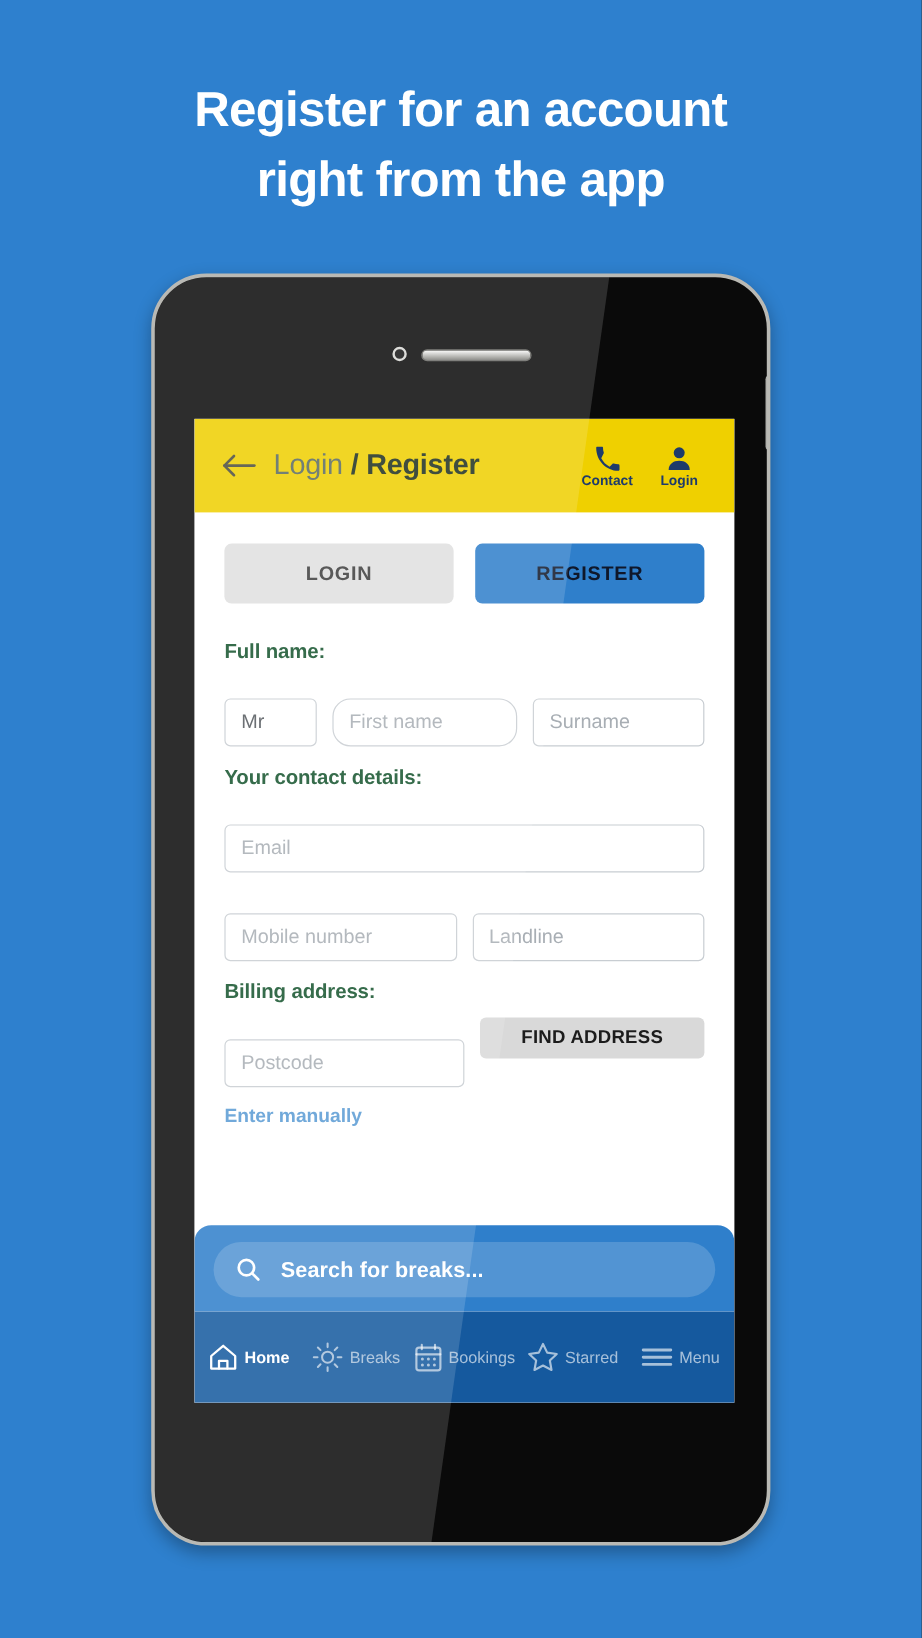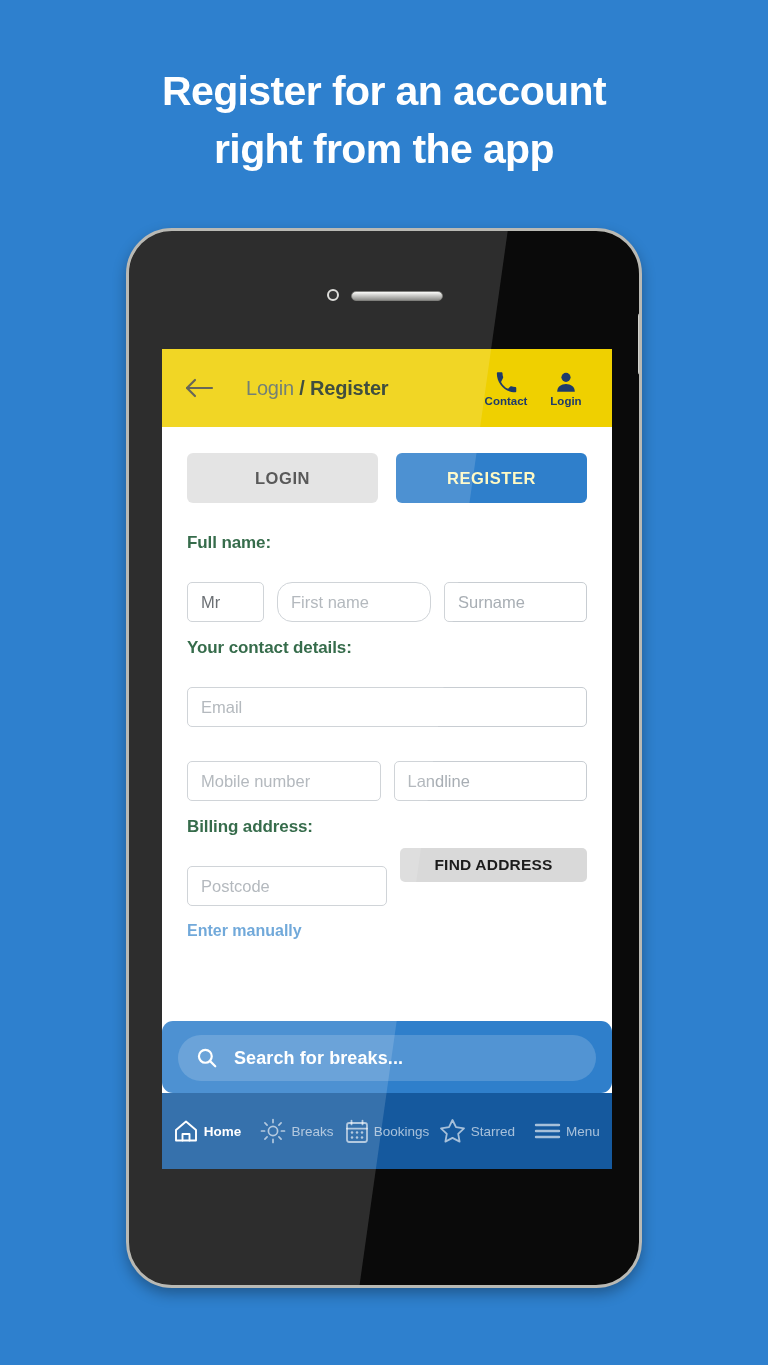--- a/index.html
+++ b/index.html
@@ -124,22 +124,22 @@
     width: 34px;
     height: 34px;
     flex: 0 0 34px;
     color: #4e4e3c;
     display: flex;
     align-items: center;
     justify-content: center;
   }
   .app-title {
     flex: 1;
-    margin-left: 30px;
-    font-size: 20px;
+    margin-left: 12px;
+    font-size: 24px;
     letter-spacing: -0.2px;
     white-space: nowrap;
   }
   .app-title .t-light { color: #5c6b5f; font-weight: normal; }
   .app-title .t-bold  { color: #20301f; font-weight: bold; }
 
   .hdr-action {
     width: 60px;
     display: flex;
     flex-direction: column;
@@ -177,21 +177,21 @@
     height: 50px;
     border-radius: 6px;
     display: flex;
     align-items: center;
     justify-content: center;
     font-size: 16.5px;
     font-weight: bold;
     letter-spacing: 0.6px;
   }
   .tab-btn.inactive { background: #E0E0E0; color: #3d3d3d; }
-  .tab-btn.active   { background: #2F7FCB; color: #fef9c3; }
+  .tab-btn.active   { background: #2F7FCB; color: #0f172a; }
 
   .section-label {
     font-size: 17px;
     font-weight: bold;
     color: #14532d;
     margin-bottom: 11px;
     letter-spacing: -0.1px;
   }
 
   .field-row {
@@ -248,21 +248,20 @@
     left: 0;
     bottom: 0;
     width: 100%;
     z-index: 10;
   }
   .search-wrap {
     background: #2F7FCB;
     border-top-left-radius: 14px;
     border-top-right-radius: 14px;
     padding: 14px 16px 12px 16px;
-    border-radius: 11px;
   }
   .search-pill {
     height: 46px;
     border-radius: 23px;
     background: rgba(255,255,255,0.17);
     display: flex;
     align-items: center;
     padding: 0 18px;
     gap: 16px;
   }

